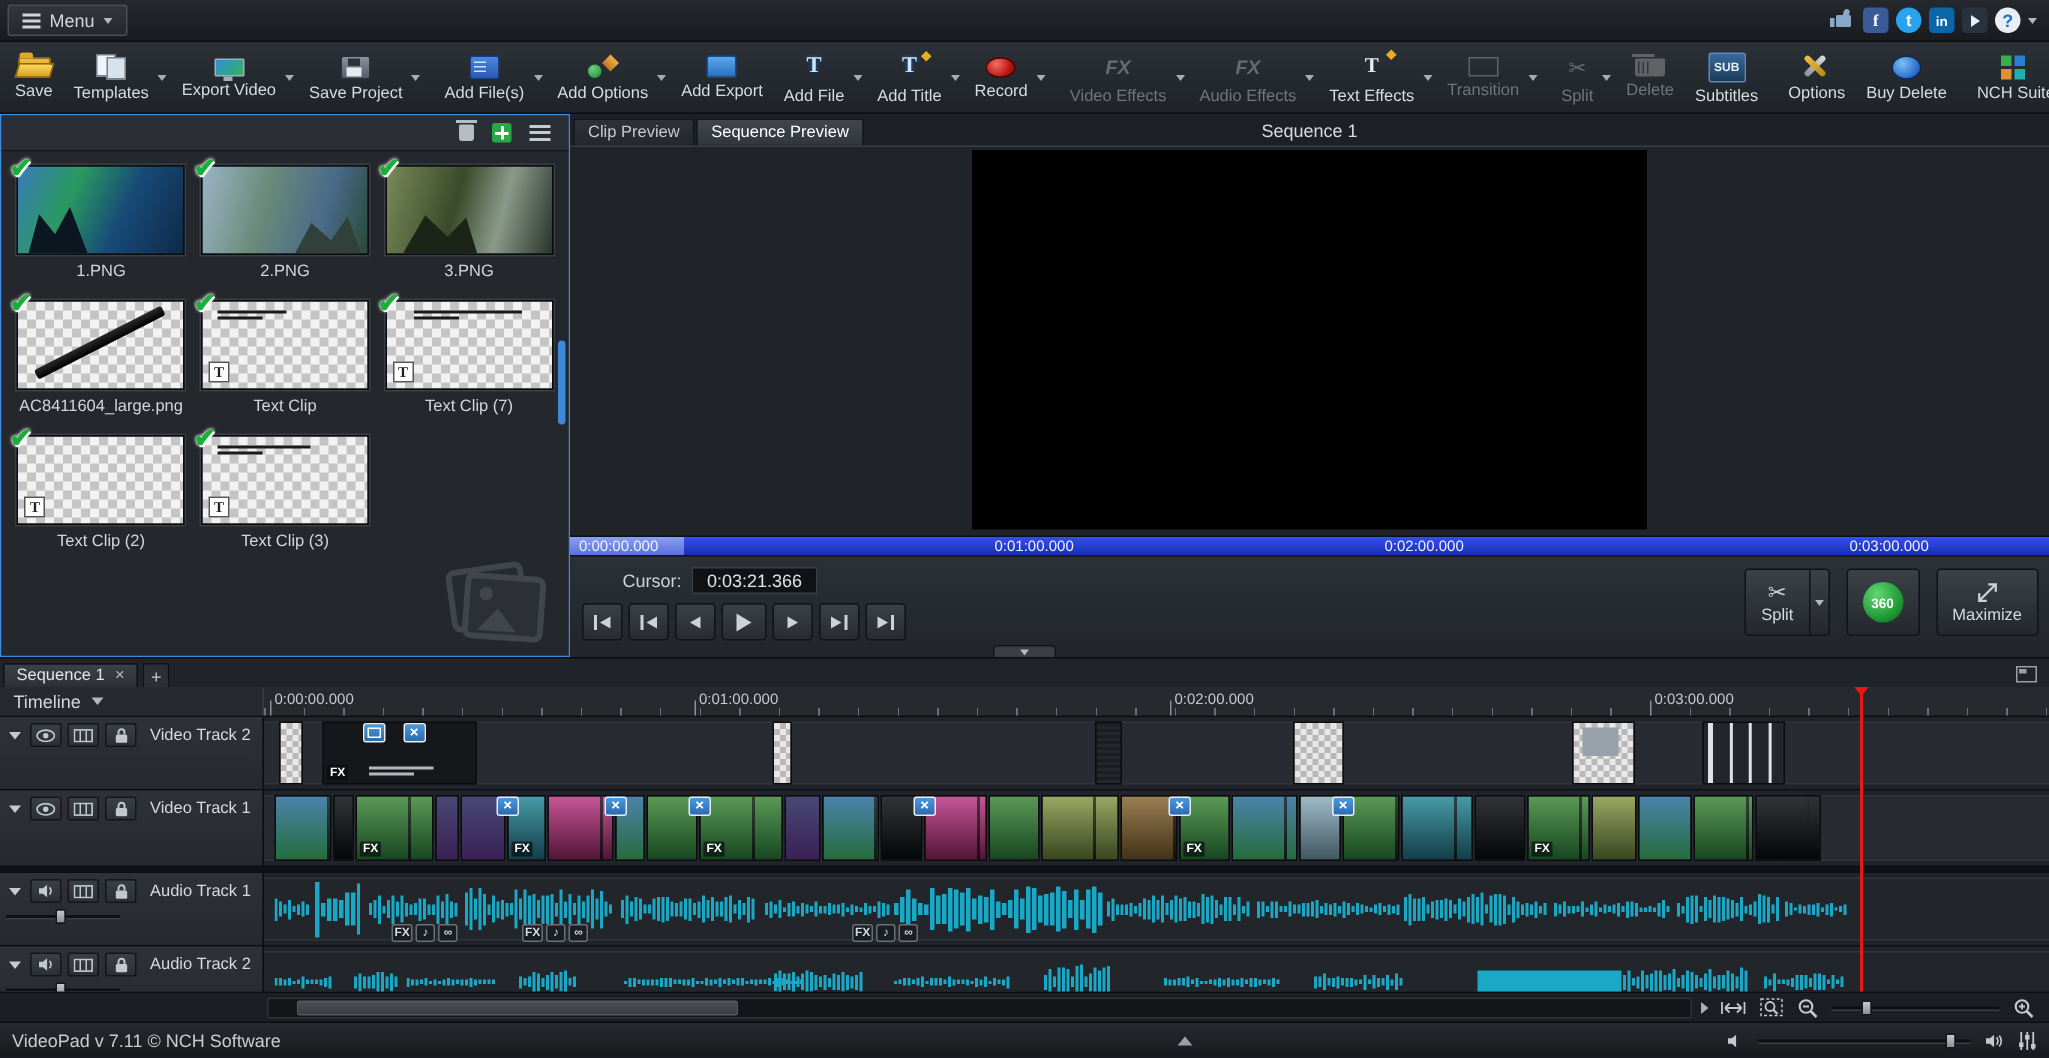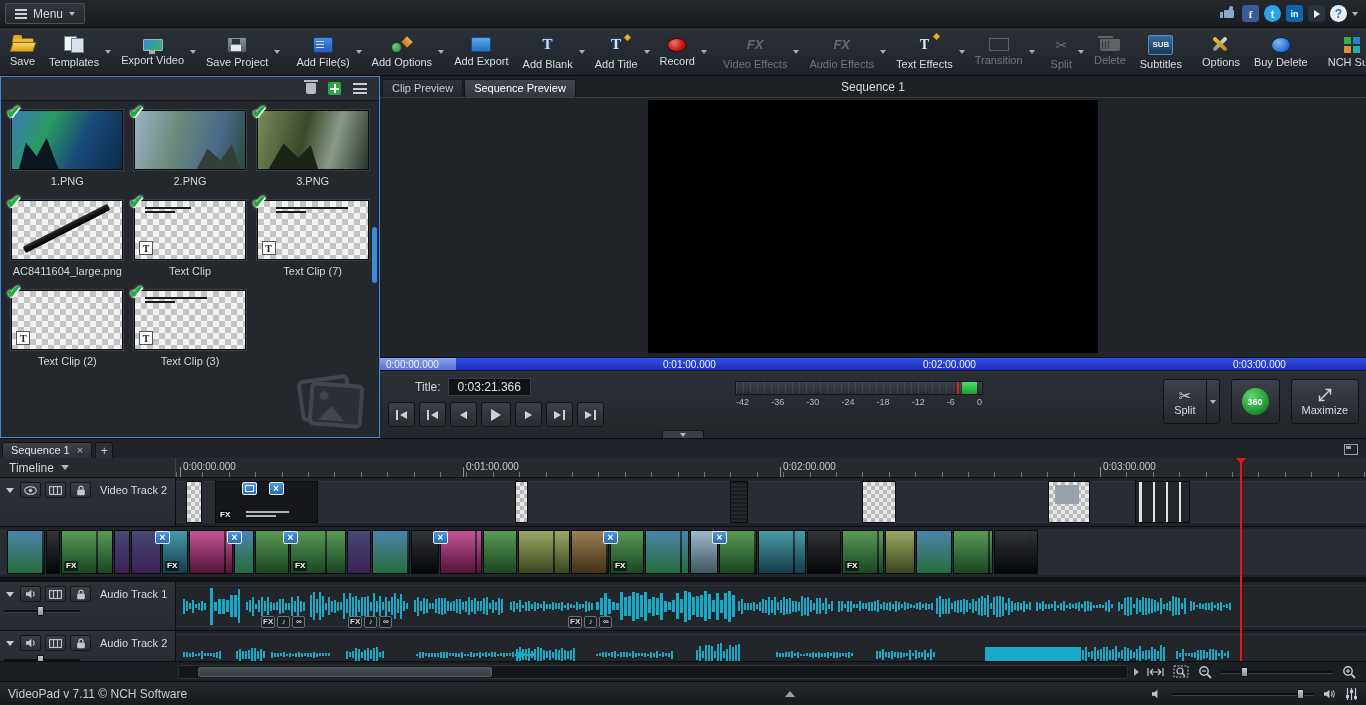--- a/index.html
+++ b/index.html
@@ -275,21 +275,21 @@
         <div class="tico ic-addobjects"></div>
         <div class="lbl">Add Options</div>
         <span class="dd-caret"></span>
       </div>
       <div class="tbtn">
         <div class="tico ic-addblank"></div>
         <div class="lbl">Add Export</div>
       </div>
       <div class="tbtn dd">
         <div class="tico ic-addtext">T</div>
-        <div class="lbl">Add Blank</div>
+        <div class="lbl">Add File</div>
         <span class="dd-caret"></span>
       </div>
       <div class="tbtn dd">
         <div class="tico ic-addtitle">T</div>
         <div class="lbl">Add Title</div>
         <span class="dd-caret"></span>
       </div>
       <div class="tbtn dd">
         <div class="tico ic-record"></div>
         <div class="lbl">Record</div>
@@ -428,21 +428,21 @@
       </div>
       <div class="pscrub">
         <div class="loaded"></div>
       <span class="scrub-lab" style="left: 6px;">0:00:00.000</span>
           <span class="scrub-lab" style="left: 283px;">0:01:00.000</span>
           <span class="scrub-lab" style="left: 543px;">0:02:00.000</span>
           <span class="scrub-lab" style="left: 853px;">0:03:00.000</span>
         </div>
       <div class="pcontrols">
         <div class="cursor-row">
-          <span>Title:</span>
+          <span>Cursor:</span>
           <span class="cursor-val">0:03:21.366</span>
         </div>
         <div class="transport">
             <div class="tpb">
               <span class="pbar"></span>
               <span class="ptl"></span>
             </div>
             <div class="tpb">
               <span class="pbar"></span>
               <span class="ptl"></span>
@@ -458,36 +458,20 @@
             </div>
             <div class="tpb">
               <span class="ptr"></span>
               <span class="pbar"></span>
             </div>
             <div class="tpb">
               <span class="ptr"></span>
               <span class="pbar"></span>
             </div>
           </div>
-        <div class="meter">
-          <div class="meter-bar">
-            <span class="mgreen"></span>
-            <span class="mred"></span>
-          </div>
-          <div class="meter-ticks">
-              <span>-42</span>
-              <span>-36</span>
-              <span>-30</span>
-              <span>-24</span>
-              <span>-18</span>
-              <span>-12</span>
-              <span>-6</span>
-              <span>0</span>
-            </div>
-        </div>
         <div class="pright">
           <div class="split-wrap">
             <div class="split-main">
               <span class="split-ico">✂</span>
               <span>Split</span>
             </div>
             <div class="split-caret">
                 <span class="caret small"></span>
               </div>
           </div>
@@ -573,20 +557,45 @@
               <span class="fxlab">FX</span>
             </div>
             <div class="vclip cchecker" style="left: 339px; width: 13px;"></div>
             <div class="vclip cdark" style="left: 554px; width: 18px;"></div>
             <div class="vclip cchecker" style="left: 686px; width: 34px;"></div>
             <div class="vclip cchecker cgray" style="left: 872px; width: 42px;"></div>
             <div class="vclip clines" style="left: 959px; width: 55px;"></div>
           </div>
         </div>
         <div class="track video" style="height: 51px;">
+          <div class="thead">
+            <div class="thead-row">
+              <span class="tcaret"></span>
+              <span class="tico-btn">
+                <svg width="13" height="9" viewBox="0 0 13 9">
+                  <ellipse cx="6.5" cy="4.5" rx="5.8" ry="3.8" fill="none" stroke="#c2c8cf" stroke-width="1.1"></ellipse>
+                  <circle cx="6.5" cy="4.5" r="1.8" fill="#c2c8cf"></circle>
+                </svg>
+              </span>
+              <span class="tico-btn">
+                <svg width="13" height="9" viewBox="0 0 13 9">
+                  <rect x="0.6" y="0.6" width="11.8" height="7.8" fill="none" stroke="#c2c8cf" stroke-width="1.1"></rect>
+                  <line x1="4.5" y1="1" x2="4.5" y2="8" stroke="#c2c8cf" stroke-width="1"></line>
+                  <line x1="8.5" y1="1" x2="8.5" y2="8" stroke="#c2c8cf" stroke-width="1"></line>
+                </svg>
+              </span>
+              <span class="tico-btn">
+                <svg width="10" height="11" viewBox="0 0 10 11">
+                  <rect x="1.2" y="4.6" width="7.6" height="5.6" fill="#c2c8cf" rx="1"></rect>
+                  <path d="M3 4.6 V3.2 a2 2 0 0 1 4 0 V4.6" fill="none" stroke="#c2c8cf" stroke-width="1.3"></path>
+                </svg>
+              </span>
+              <span class="tname">Video Track 1</span>
+            </div>
+          </div>
           <div class="tbody">
             <div class="lane"></div>
             <div class="vclip" style="left: 7px; width: 38px; background: linear-gradient(rgba(255, 255, 255, 0.14), rgba(0, 0, 0, 0.22)), repeating-linear-gradient(90deg, rgba(0, 0, 0, 0) 0px, rgba(0, 0, 0, 0) 34px, rgba(8, 10, 12, 0.8) 34px, rgba(8, 10, 12, 0.8) 36px), linear-gradient(rgb(46, 111, 159), rgb(47, 138, 79));"></div>
             <div class="vclip" style="left: 46px; width: 14px; background: linear-gradient(rgba(255, 255, 255, 0.14), rgba(0, 0, 0, 0.22)), repeating-linear-gradient(90deg, rgba(0, 0, 0, 0) 0px, rgba(0, 0, 0, 0) 34px, rgba(8, 10, 12, 0.8) 34px, rgba(8, 10, 12, 0.8) 36px), linear-gradient(rgb(16, 18, 22), rgb(5, 7, 10));"></div>
             <div class="vclip" style="left: 61px; width: 52px; background: linear-gradient(rgba(255, 255, 255, 0.14), rgba(0, 0, 0, 0.22)), repeating-linear-gradient(90deg, rgba(0, 0, 0, 0) 0px, rgba(0, 0, 0, 0) 34px, rgba(8, 10, 12, 0.8) 34px, rgba(8, 10, 12, 0.8) 36px), linear-gradient(rgb(63, 138, 58), rgb(31, 90, 42));">
               <span class="fxlab">FX</span>
             </div>
             <div class="vclip" style="left: 114px; width: 16px; background: linear-gradient(rgba(255, 255, 255, 0.14), rgba(0, 0, 0, 0.22)), repeating-linear-gradient(90deg, rgba(0, 0, 0, 0) 0px, rgba(0, 0, 0, 0) 34px, rgba(8, 10, 12, 0.8) 34px, rgba(8, 10, 12, 0.8) 36px), linear-gradient(rgb(42, 42, 94), rgb(74, 42, 110));"></div>
             <div class="vclip" style="left: 131px; width: 30px; background: linear-gradient(rgba(255, 255, 255, 0.14), rgba(0, 0, 0, 0.22)), repeating-linear-gradient(90deg, rgba(0, 0, 0, 0) 0px, rgba(0, 0, 0, 0) 34px, rgba(8, 10, 12, 0.8) 34px, rgba(8, 10, 12, 0.8) 36px), linear-gradient(rgb(42, 42, 94), rgb(74, 42, 110));"></div>
             <div class="vclip" style="left: 162px; width: 26px; background: linear-gradient(rgba(255, 255, 255, 0.14), rgba(0, 0, 0, 0.22)), repeating-linear-gradient(90deg, rgba(0, 0, 0, 0) 0px, rgba(0, 0, 0, 0) 34px, rgba(8, 10, 12, 0.8) 34px, rgba(8, 10, 12, 0.8) 36px), linear-gradient(rgb(42, 138, 154), rgb(23, 80, 94));">

